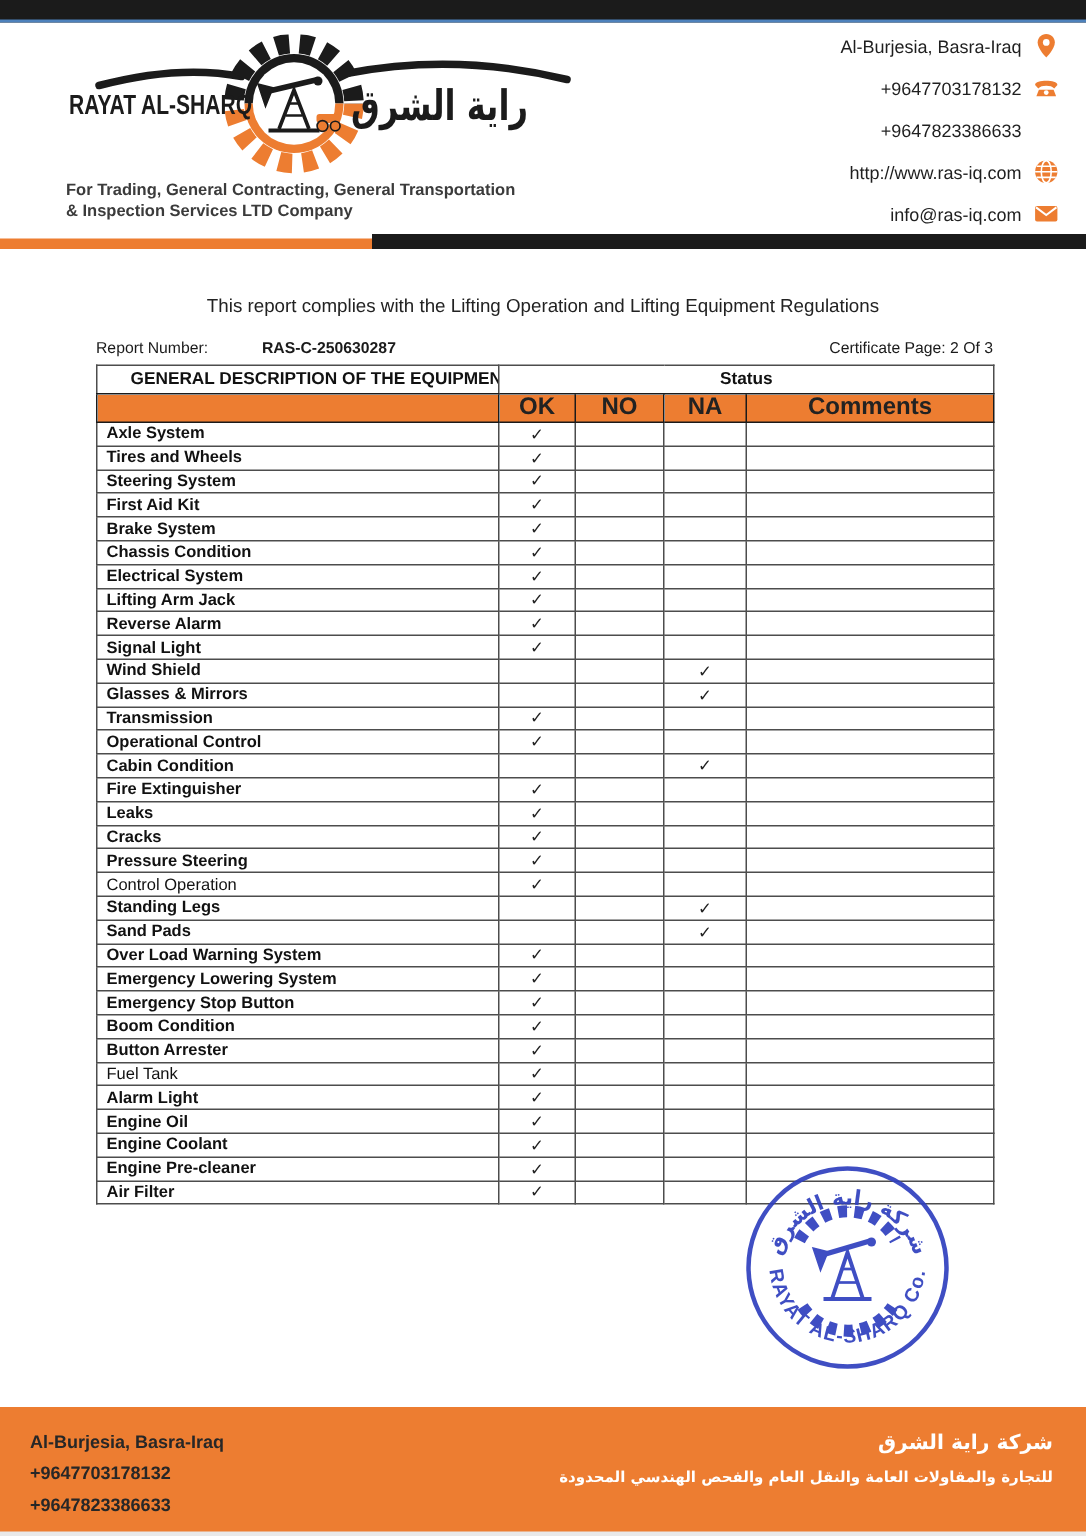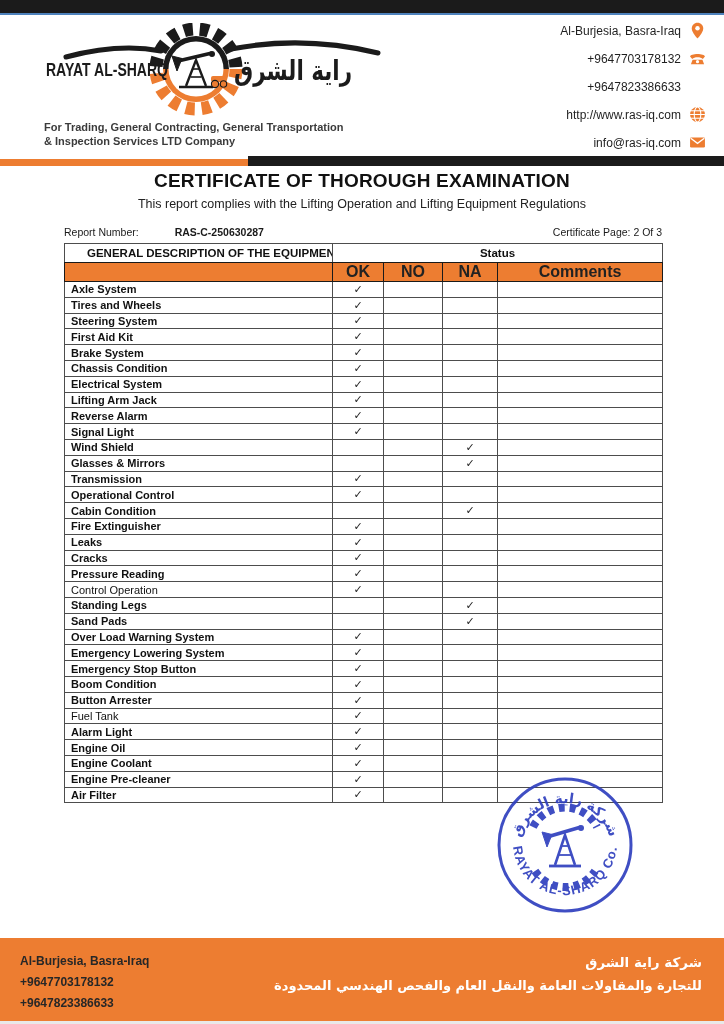--- a/index.html
+++ b/index.html
@@ -51,21 +51,21 @@
   td.chk { text-align:center; font-family:"DejaVu Sans", sans-serif; font-size:11px; color:#222; }
   
   .stamp { position:absolute; left:495px; top:775px; width:140px; height:140px; opacity:.92; }
   
   .footer { position:absolute; left:0; top:938px; width:724px; height:86px; background:#ED7D31; }
   .footer-left { position:absolute; left:20px; top:13px; font-size:12px; font-weight:bold;
     color:#272727; line-height:21px; }
   .footer-right { position:absolute; right:22px; top:12px; text-align:right; color:#ffffff;
     font-family:"DejaVu Sans", sans-serif; direction:rtl; }
   .footer-right .ar1 { font-size:13.5px; font-weight:bold; line-height:24px; }
-  .footer-right .ar2 { font-size:13px; font-weight:bold; line-height:24px; }
+  .footer-right .ar2 { font-size:10px; font-weight:bold; line-height:24px; }
   .bottom-strip { position:absolute; left:0; top:1021px; width:724px; height:3px; background:#e9e9e9; }
   .arabic { font-family:"DejaVu Sans", sans-serif; }
 </style>
 </head>
 <body>
 
 <div id="page">
 
   <div class="topbar"></div>
 
@@ -158,21 +158,20 @@
         </svg>
       </div>
     </div>
   </div>
 
   <div class="divider">
     <div class="orange-seg"></div>
     <div class="dark-seg"></div>
   </div>
 
-  <div class="doc-title">CERTIFICATE OF THOROUGH EXAMINATION</div>
   <div class="doc-subtitle">This report complies with the Lifting Operation and Lifting Equipment Regulations</div>
 
   <div class="report-line">
     <span>
       <span>Report Number:</span>
       <b>RAS-C-250630287</b>
     </span>
     <span>Certificate Page: 2 Of 3</span>
   </div>
 
@@ -319,21 +318,21 @@
             <td class="chk"></td>
           </tr>
           <tr class="data-row">
             <td class="desc">Cracks</td>
             <td class="chk">✓</td>
             <td class="chk"></td>
             <td class="chk"></td>
             <td class="chk"></td>
           </tr>
           <tr class="data-row">
-            <td class="desc">Pressure Reading</td>
+            <td class="desc">Pressure Steering</td>
             <td class="chk">✓</td>
             <td class="chk"></td>
             <td class="chk"></td>
             <td class="chk"></td>
           </tr>
           <tr class="data-row">
             <td class="desc normal">Control Operation</td>
             <td class="chk">✓</td>
             <td class="chk"></td>
             <td class="chk"></td>

